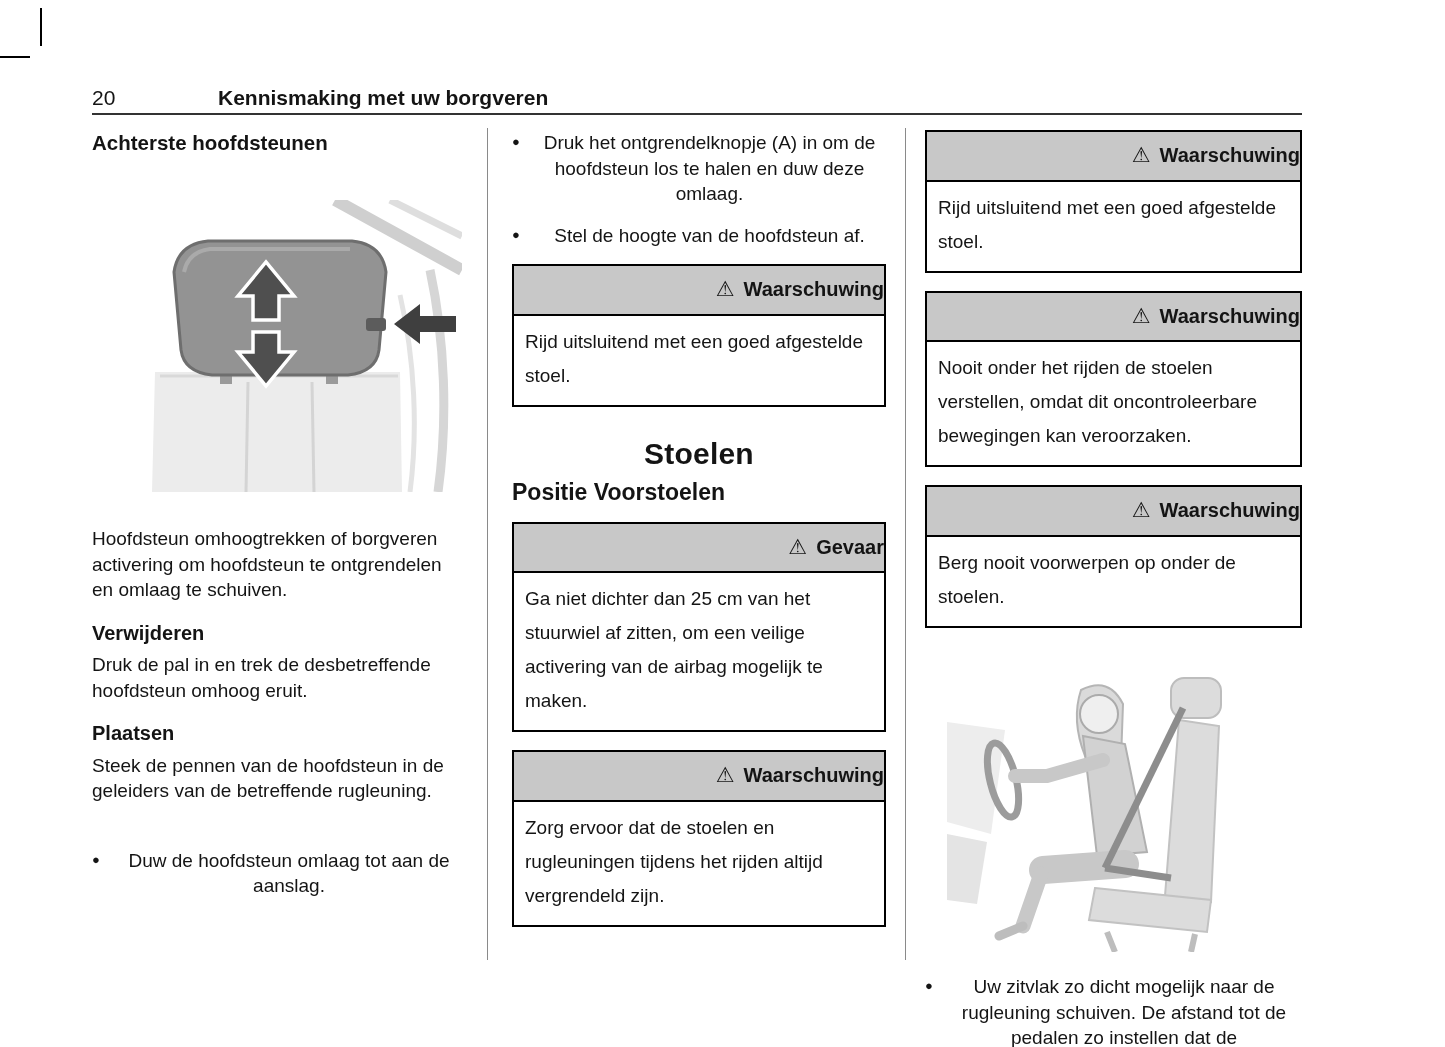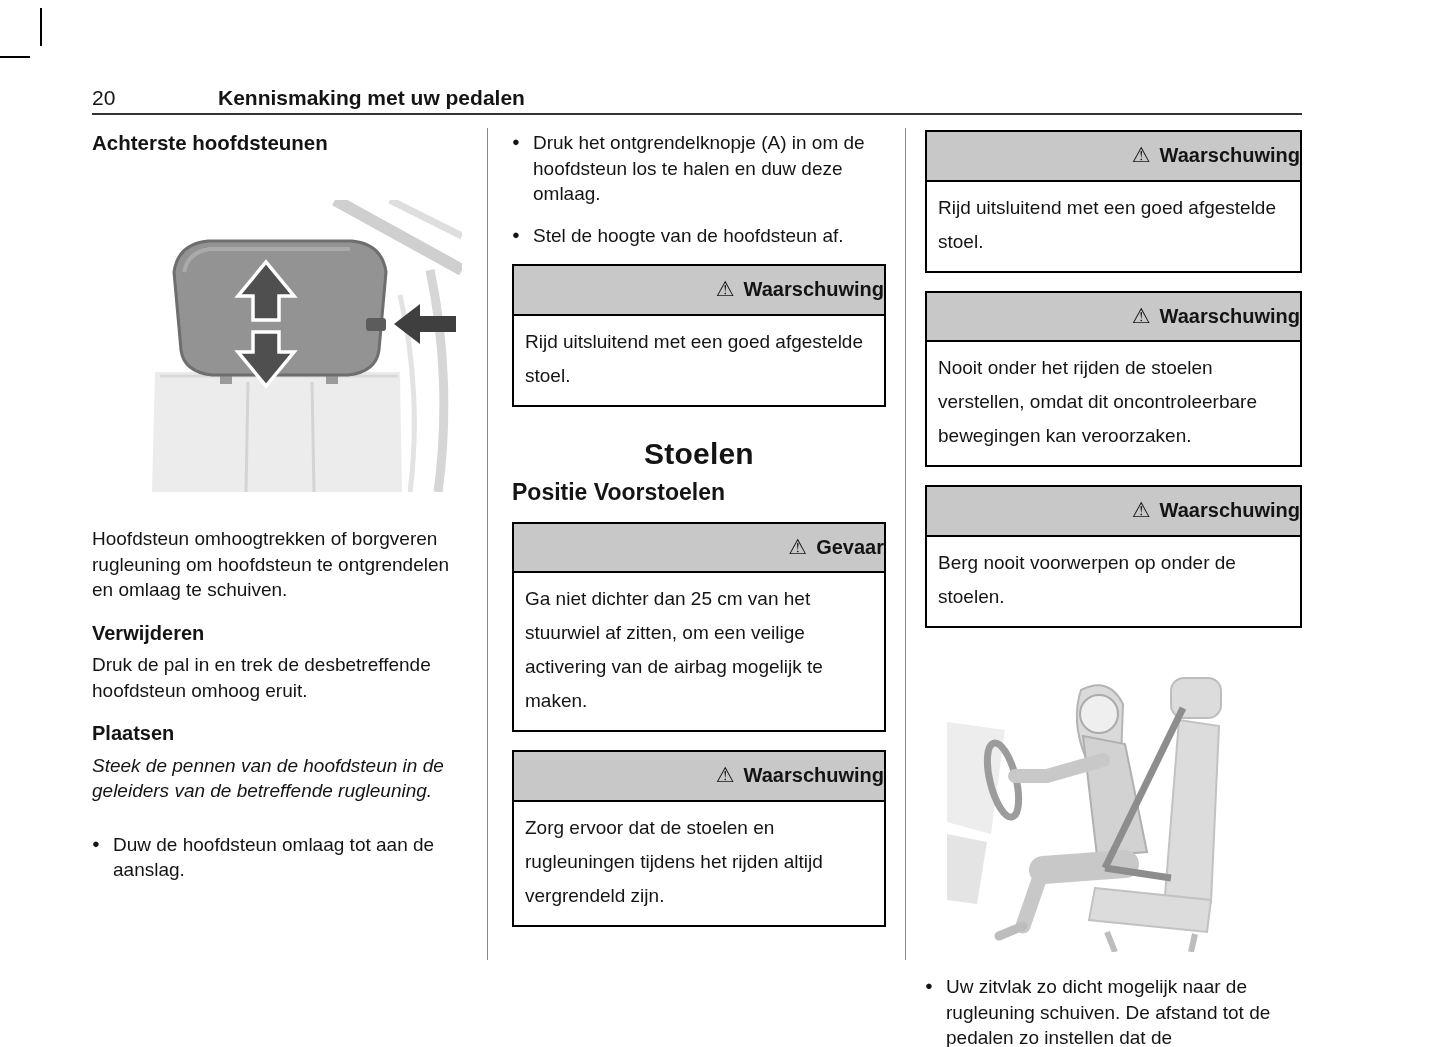--- a/index.html
+++ b/index.html
@@ -23,21 +23,21 @@
   .col3 { left:925px; width:377px; }
   .divider { position:absolute; top:128px; width:1px; height:832px; background:#8a8a8a; }
   .div1 { left:487px; } .div2 { left:905px; }
 
   .col-heading { font-size:20.5px; font-weight:bold; margin-bottom:18px; }
   .sub-heading { font-size:20px; font-weight:bold; margin:18px 0 6px 0; }
   .big-heading { font-size:30px; font-weight:bold; margin:34px 0 10px 0; letter-spacing:0.2px;text-align:center; }
   .mid-heading { font-size:23px; font-weight:bold; margin:14px 0 16px 0; }
 
   .para { margin-bottom:6px; }
-  .bullet-item { position:relative; padding-left:21px; margin-bottom:16px; }
+  .bullet-item { position:relative; padding-left:21px; margin-bottom:16px;text-align:center; }
   .bullet-item::before { content:"●"; position:absolute; left:0; top:-1px; font-size:13px; }
 
   .alert-box { border:2px solid #000; margin-bottom:18px; background:#fff; }
   .alert-head {
     background:#c8c8c8; border-bottom:2px solid #000;
     text-align:right; font-weight:bold; font-size:20px;
     padding:10px 0 11px 0;
   }
   .alert-head .warn-ico { font-weight:normal; font-size:21px; margin-right:9px; }
   .alert-body { padding:9px 11px 12px 11px; font-size:19px; line-height:34px; }
@@ -47,21 +47,21 @@
   .fig2 { width:336px; height:288px; margin:18px 0 16px 22px; }
 </style>
 </head>
 <body>
 
 <div class="crop-v"></div>
 <div class="crop-h"></div>
 
 <div class="page-header">
   <span class="page-number">20</span>
-  <span class="page-title">Kennismaking met uw pedalen</span>
+  <span class="page-title">Kennismaking met uw borgveren</span>
 </div>
 <div class="header-rule"></div>
 
 <div class="divider div1"></div>
 <div class="divider div2"></div>
 
 <div class="col col1">
   <div class="col-heading">Achterste hoofdsteunen</div>
 
   <svg class="figure fig1" viewBox="0 0 362 292">
@@ -84,25 +84,25 @@
 
     <path d="M153,96 L138,96 L166,62 L194,96 L179,96 L179,120 L153,120 Z" fill="#4f4f4f" stroke="#ffffff" stroke-width="3.5"></path>
 
     <path d="M153,132 L179,132 L179,152 L194,152 L166,186 L138,152 L153,152 Z" fill="#4f4f4f" stroke="#ffffff" stroke-width="3.5"></path>
 
     <rect x="266" y="118" width="20" height="13" rx="3" fill="#5c5c5c"></rect>
 
     <path d="M356,116 L320,116 L320,104 L294,124 L320,144 L320,132 L356,132 Z" fill="#3f3f3f"></path>
   </svg>
 
-  <div class="para">Hoofdsteun omhoogtrekken of borgveren rugleuning om hoofdsteun te ontgrendelen en omlaag te schuiven.</div>
+  <div class="para">Hoofdsteun omhoogtrekken of borgveren activering om hoofdsteun te ontgrendelen en omlaag te schuiven.</div>
   <div class="sub-heading">Verwijderen</div>
   <div class="para">Druk de pal in en trek de desbetreffende hoofdsteun omhoog eruit.</div>
   <div class="sub-heading">Plaatsen</div>
-  <div class="para" style="margin-bottom:28px;font-style:italic;">Steek de pennen van de hoofdsteun in de geleiders van de betreffende rugleuning.</div>
+  <div class="para" style="margin-bottom:44px;">Steek de pennen van de hoofdsteun in de geleiders van de betreffende rugleuning.</div>
   <div class="bullet-item">Duw de hoofdsteun omlaag tot aan de aanslag.</div>
 </div>
 
 <div class="col col2">
   <div class="bullet-item">Druk het ontgrendelknopje (A) in om de hoofdsteun los te halen en duw deze omlaag.</div>
   <div class="bullet-item">Stel de hoogte van de hoofdsteun af.</div>
 
   <div class="alert-box" style="margin-top:8px;">
     <div class="alert-head">
       <span class="warn-ico">⚠</span><span>Waarschuwing</span>

